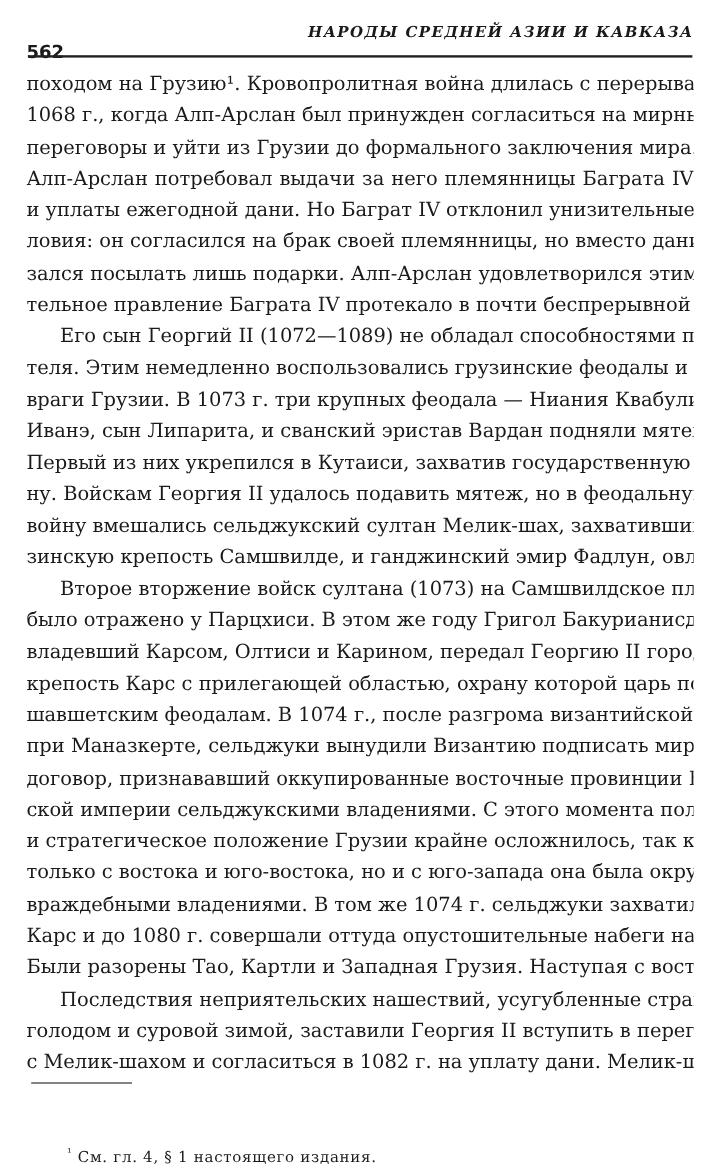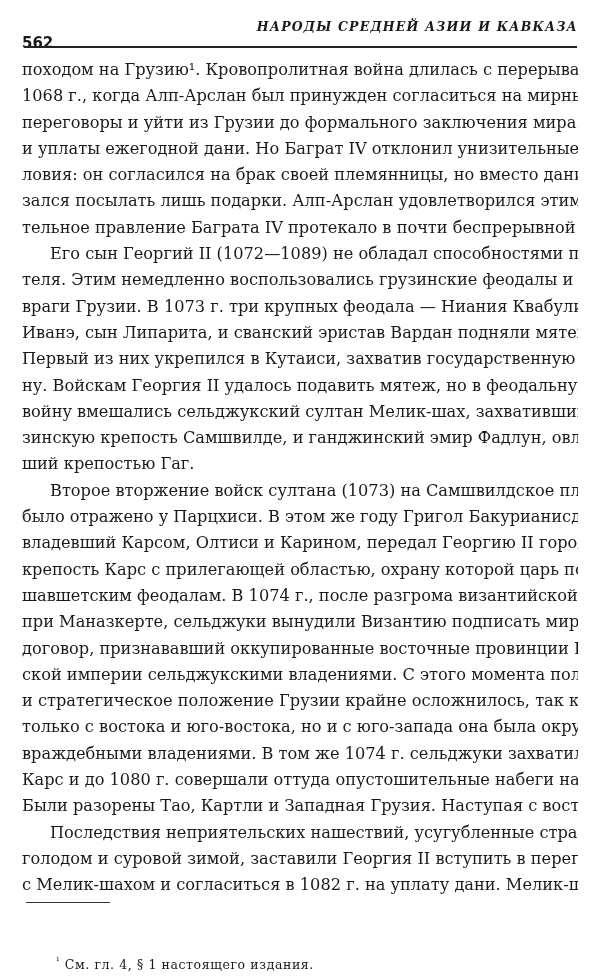--- a/index.html
+++ b/index.html
@@ -26,33 +26,33 @@
 <div class="header">
   <span class="page-num">562</span>
   <span class="running-title">НАРОДЫ СРЕДНЕЙ АЗИИ И КАВКАЗА</span>
 </div>
 <div class="rule"></div>
 
 <div class="body" id="body">
     <div class="line">походом на Грузию¹. Кровопролитная война длилась с перерывами до</div>
     <div class="line">1068 г., когда Алп-Арслан был принужден согласиться на мирные</div>
     <div class="line">переговоры и уйти из Грузии до формального заключения мира.</div>
+    <div class="line">Алп-Арслан потребовал выдачи за него племянницы Баграта IV</div>
     <div class="line">и уплаты ежегодной дани. Но Баграт IV отклонил унизительные ус-</div>
     <div class="line">ловия: он согласился на брак своей племянницы, но вместо дани обя-</div>
     <div class="line">зался посылать лишь подарки. Алп-Арслан удовлетворился этим. Дли-</div>
     <div class="line">тельное правление Баграта IV протекало в почти беспрерывной борьбе</div>
     <div class="line indent">Его сын Георгий II (1072—1089) не обладал способностями прави-</div>
     <div class="line">теля. Этим немедленно воспользовались грузинские феодалы и внешние</div>
     <div class="line">враги Грузии. В 1073 г. три крупных феодала — Ниания Квабулисдзе,</div>
     <div class="line">Иванэ, сын Липарита, и сванский эристав Вардан подняли мятеж.</div>
     <div class="line">Первый из них укрепился в Кутаиси, захватив государственную каз-</div>
     <div class="line">ну. Войскам Георгия II удалось подавить мятеж, но в феодальную</div>
     <div class="line">войну вмешались сельджукский султан Мелик-шах, захвативший гру-</div>
     <div class="line">зинскую крепость Самшвилде, и ганджинский эмир Фадлун, овладев-</div>
-    <div class="line last">ший крепостью Гаг.</div>
     <div class="line indent">Второе вторжение войск султана (1073) на Самшвилдское плато</div>
     <div class="line">было отражено у Парцхиси. В этом же году Григол Бакурианисдзе,</div>
     <div class="line">владевший Карсом, Олтиси и Карином, передал Георгию II город и</div>
     <div class="line">крепость Карс с прилегающей областью, охрану которой царь поручил</div>
     <div class="line">шавшетским феодалам. В 1074 г., после разгрома византийской армии</div>
     <div class="line">при Маназкерте, сельджуки вынудили Византию подписать мирный</div>
     <div class="line">договор, признававший оккупированные восточные провинции Византий-</div>
     <div class="line">ской империи сельджукскими владениями. С этого момента политическое</div>
     <div class="line">и стратегическое положение Грузии крайне осложнилось, так как не</div>
     <div class="line">только с востока и юго-востока, но и с юго-запада она была окружена</div>

